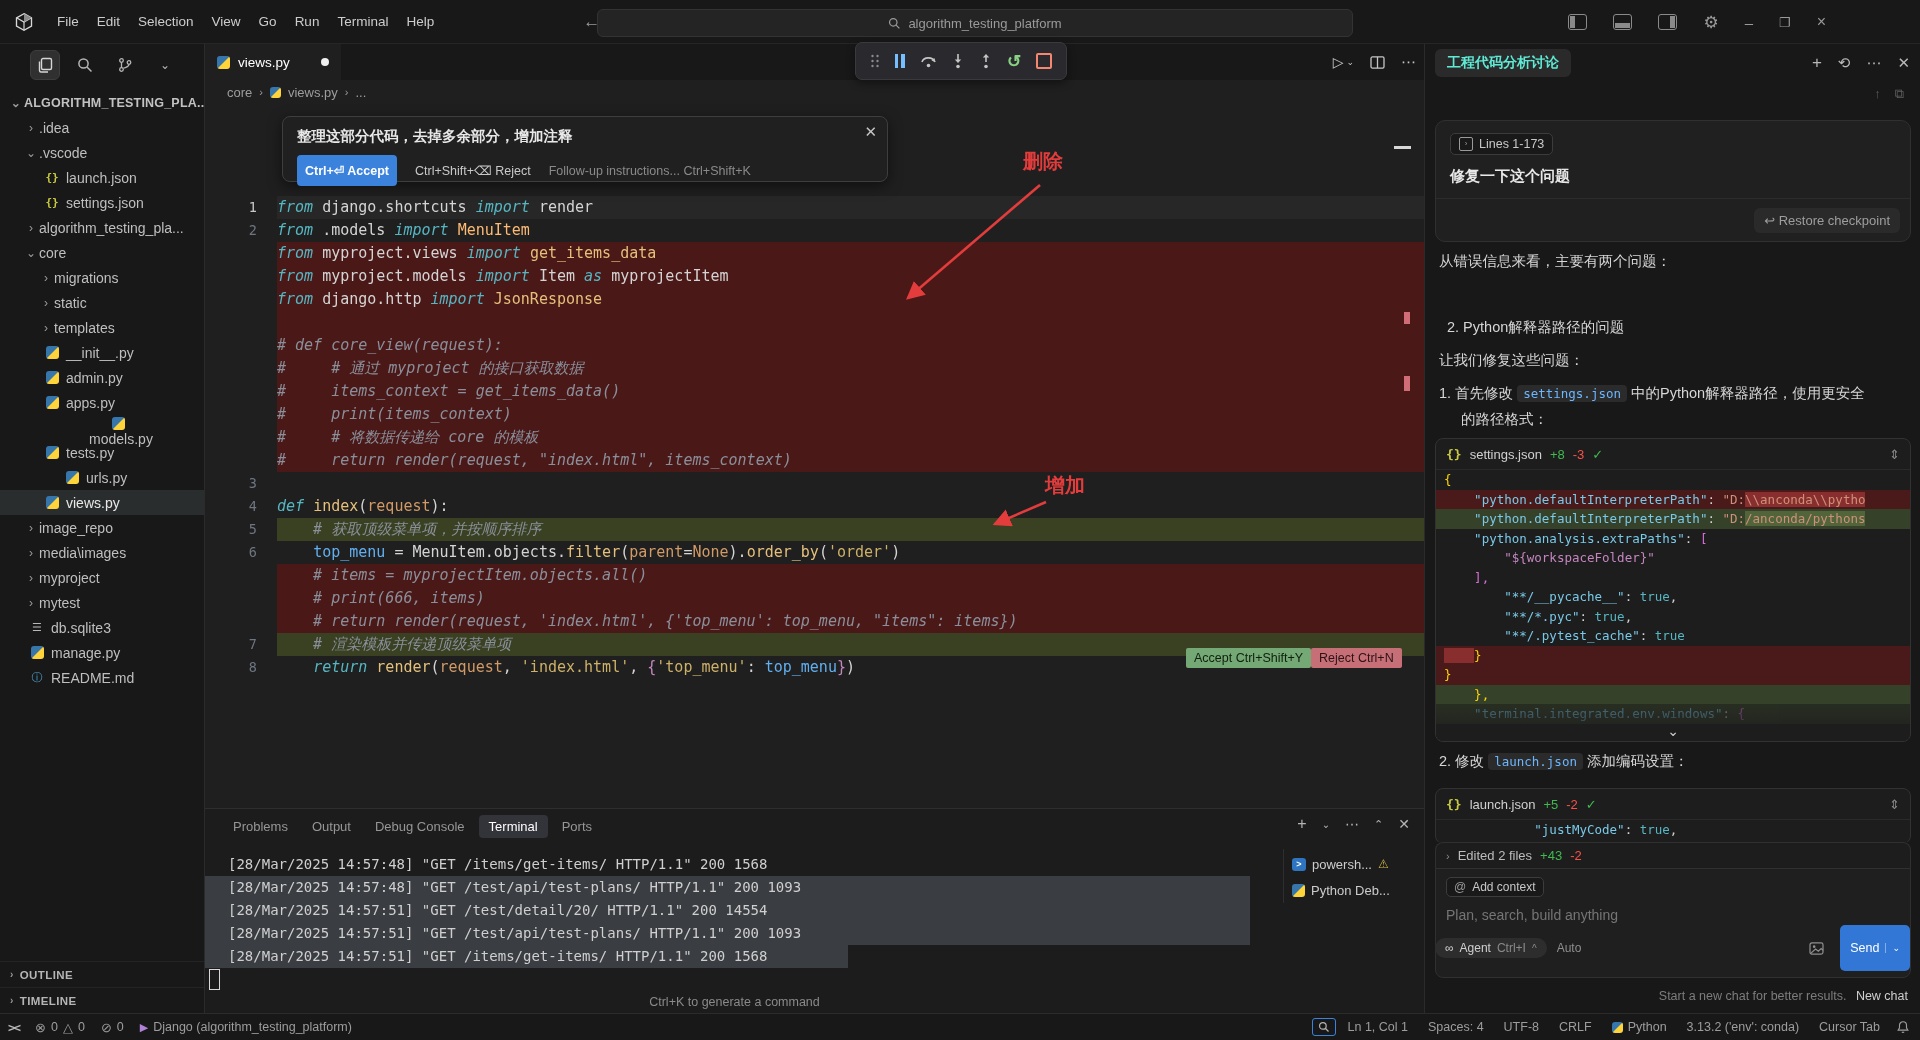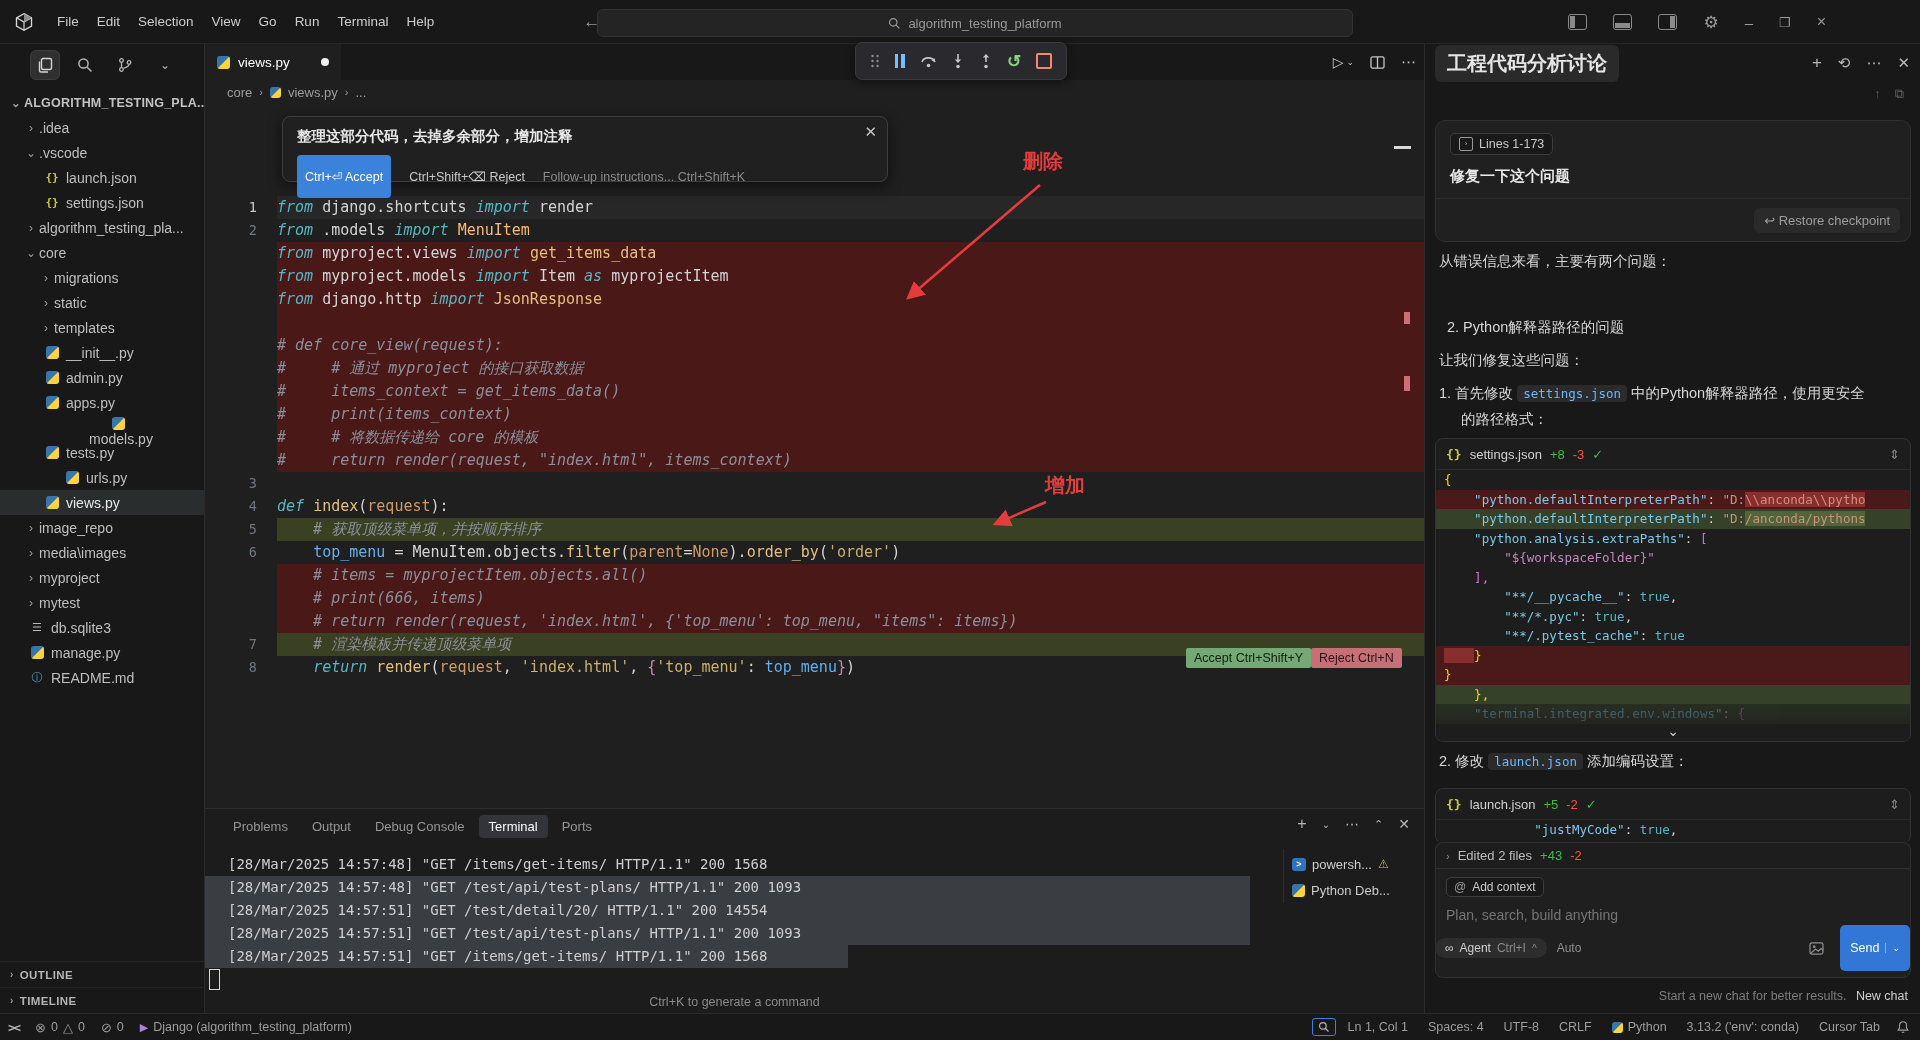--- a/index.html
+++ b/index.html
@@ -71,21 +71,21 @@
   .s-cm{color:#8a8f9a;font-style:italic;}
   .s-br{color:#c586c0;}
   .s-vr{color:#61afef;}
   .s-cn{color:#d19a66;}
 
   
   #prompt{position:absolute;left:77px;top:72px;width:606px;height:66px;background:#202020;border:1px solid #3e3e3e;
           border-radius:8px;box-shadow:0 4px 14px rgba(0,0,0,.5);z-index:20;padding:10px 14px;box-sizing:border-box;}
   #prompt .ttl{color:#e8e8e8;font-size:14.5px;font-weight:bold;}
   #prompt .row{display:flex;align-items:center;gap:18px;margin-top:9px;font-size:12.5px;}
-  .btn-accept{background:#3b82dd;color:#ffffff;border-radius:4px;padding:14px 8px;font-size:12.5px;}
+  .btn-accept{background:#3b82dd;color:#ffffff;border-radius:4px;padding:8px 8px;font-size:12.5px;font-weight:bold;}
   .rej{color:#c9c9c9;}
   .fup{color:#8a8a8a;}
   #prompt .close{position:absolute;right:10px;top:6px;color:#c5c5c5;font-size:15px;}
 
   
   .mini-btn{position:absolute;height:20px;line-height:20px;font-size:12.5px;padding:0 8px;color:#1d2b1d;border-radius:2px;z-index:15;}
   #mb-accept{left:981px;top:604px;background:#74a874;color:#102010;}
   #mb-reject{left:1106px;top:604px;background:#c76f77;color:#2b1316;}
 
   
@@ -108,21 +108,21 @@
   #termhint{position:absolute;left:0;right:160px;top:186px;text-align:center;color:#8a8a8a;font-size:12.5px;}
   #termside{position:absolute;right:0;top:40px;width:140px;border-left:1px solid #2e2e2e;padding-top:2px;}
   .srow{height:26px;display:flex;align-items:center;gap:6px;padding-left:8px;font-size:13px;color:#cccccc;white-space:nowrap;}
   .ps-ic{width:14px;height:13px;background:#2e74c0;border-radius:3px;color:#fff;font-size:9px;font-weight:bold;
          display:flex;align-items:center;justify-content:center;}
   .warn{color:#d7ba4a;font-size:12px;}
 
   
   #chat{position:absolute;left:1424px;top:44px;width:496px;height:969px;background:#181818;border-left:1px solid #2b2b2b;box-sizing:border-box;}
   #chathead{height:38px;display:flex;align-items:center;padding:0 10px;}
-  #chattab{background:#2a2a2a;border-radius:6px;padding:5px 12px;color:#e5e5e5;font-size:20px;font-weight:bold;}
+  #chattab{background:#2a2a2a;border-radius:6px;padding:5px 12px;color:#5eead4;font-size:14px;font-weight:bold;}
   #chathead .hicons{margin-left:auto;display:flex;gap:16px;color:#b8b8b8;font-size:15px;align-items:center;}
   .dimicons{display:flex;justify-content:flex-end;gap:14px;color:#5f5f5f;font-size:13px;padding:4px 16px 0 0;}
   #usercard{position:absolute;left:10px;top:76px;width:476px;height:122px;background:#202020;border:1px solid #303030;border-radius:10px;box-sizing:border-box;padding:12px 14px;}
   .chip{display:inline-flex;align-items:center;gap:6px;border:1px solid #3c3c3c;background:#191919;border-radius:5px;
         padding:3px 8px;font-size:12.5px;color:#c8c8c8;}
   .term-ic{width:12px;height:12px;border:1.2px solid #9a9a9a;border-radius:2px;font-size:8px;line-height:11px;text-align:center;color:#9a9a9a;}
   #usermsg{margin-top:12px;color:#e8e8e8;font-size:15px;font-weight:bold;}
   #ucdivider{position:absolute;left:0;right:0;bottom:42px;height:1px;background:#2c2c2c;}
   #restore{position:absolute;right:10px;bottom:8px;background:#2a2a2a;border-radius:6px;padding:5px 10px;color:#9e9e9e;font-size:13px;}
   .para{position:absolute;left:14px;right:12px;color:#d6d6d6;font-size:14.5px;}

